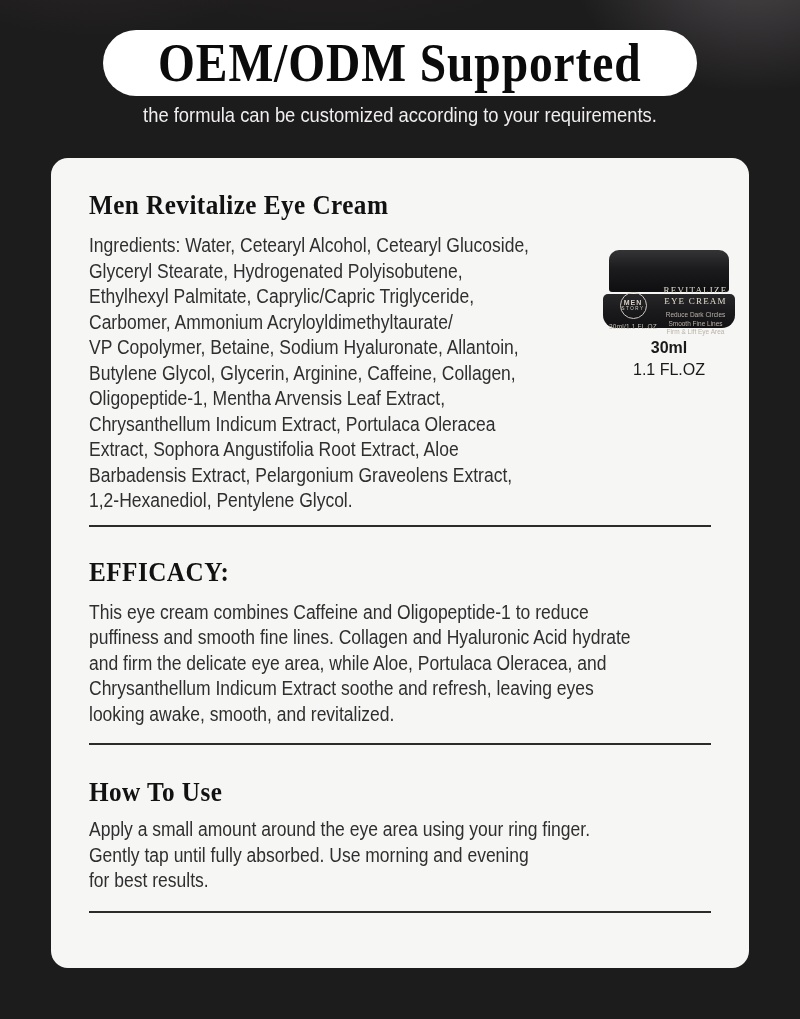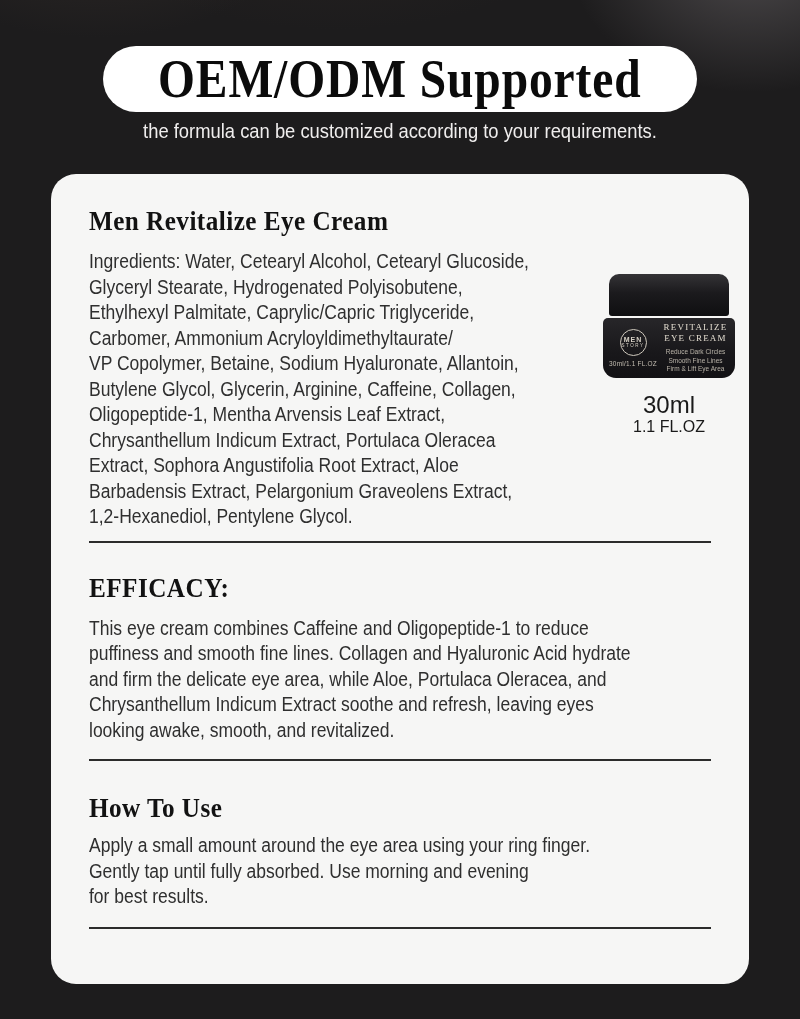--- a/index.html
+++ b/index.html
@@ -13,21 +13,21 @@
     background:
       radial-gradient(ellipse 260px 190px at 94% -4%, rgba(122,117,120,0.50), rgba(122,117,120,0) 70%),
       radial-gradient(ellipse 300px 170px at 12% -8%, rgba(66,56,50,0.45), rgba(66,56,50,0) 70%),
       radial-gradient(ellipse 420px 240px at 42% -14%, rgba(58,46,40,0.50), rgba(58,46,40,0) 72%),
       #1d1c1d;
   }
 
   
   .pill {
     width:594px; height:66px;
-    margin:46px auto 0;
+    margin:30px auto 0;
     background:#ffffff;
     border-radius:33px;
     display:flex; align-items:center; justify-content:center;
   }
   .pill-title {
     font-family:"Liberation Serif", serif;
     font-weight:700;
     font-size:54px;
     letter-spacing:1px;
     color:#0b0b0b;
@@ -45,21 +45,21 @@
     transform:scaleX(0.875);
     transform-origin:center top;
   }
 
   
   .card {
     position:relative;
     width:698px; height:810px;
     margin:32px auto 0;
     background:#f6f6f5;
-    border-radius:25px;
+    border-radius:17px;
     box-sizing:border-box;
     padding:32px 38px 0 38px;
   }
 
   .serif-head {
     font-family:"Liberation Serif", serif;
     font-weight:700;
     color:#121212;
     font-size:28px;
     line-height:30px;
@@ -97,22 +97,22 @@
 
   
   .figure {
     position:absolute;
     left:545px; top:84px;
     width:146px;
     text-align:center;
   }
   .jar {
     position:relative;
-    width:132px; height:104px;
-    margin:16px auto;
+    width:132px; height:78px;
+    margin:8px auto;
   }
   .jar-lid {
     position:absolute;
     left:6px; right:6px; top:0; height:42px;
     background:linear-gradient(180deg,#343336 0%, #1b1a1d 45%, #0f0f11 100%);
     border-radius:10px 10px 3px 3px;
   }
   .jar-body {
     position:absolute;
     left:0; right:0; top:44px; bottom:0;
@@ -141,21 +141,21 @@
     font-family:"Liberation Serif", serif;
     font-size:9px; line-height:11px; letter-spacing:1.2px;
     color:#e3ddd0; white-space:pre-line;
   }
   .jar-benefits {
     margin-top:4px;
     font-size:6.5px; line-height:8.5px;
     color:#b9b3a8; white-space:pre-line;
   }
   .caption { margin-top:9px; color:#1a1a1a; }
-  .caption-vol  { font-size:24px; line-height:21px; }
+  .caption-vol  { font-size:16px; line-height:21px;font-weight:bold; }
   .caption-floz { font-size:16px; line-height:23px; }
 </style>
 </head>
 <body>
 
 <div class="stage">
 
   <div class="pill">
     <div class="pill-title">OEM/ODM Supported</div>
   </div>

